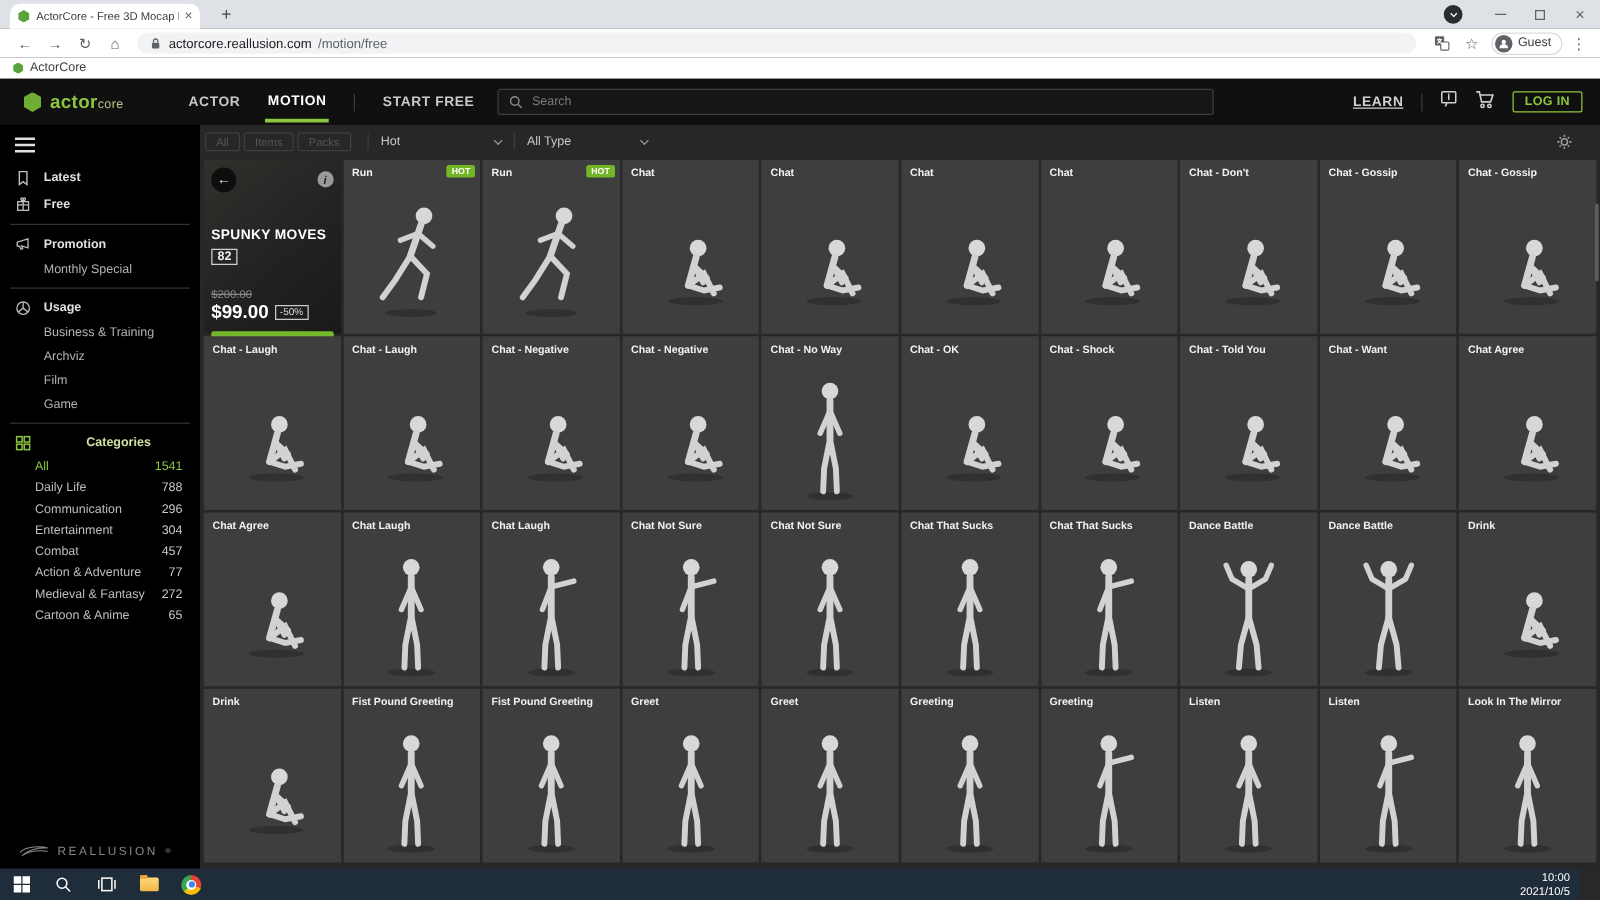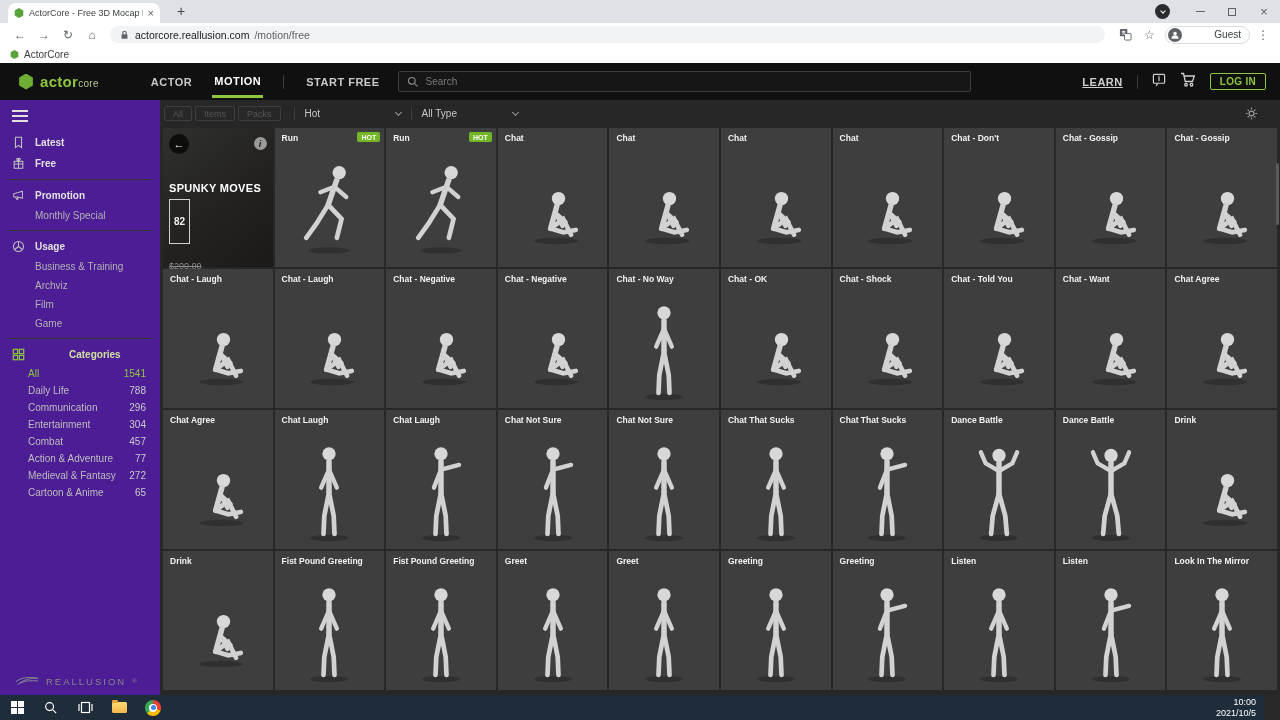--- a/index.html
+++ b/index.html
@@ -23,21 +23,21 @@
   .win-close-x { font-size:13px; color:#5f6368; line-height:1; }
 
   .addressbar { position:absolute; left:0; top:23px; width:1280px; height:23px; background:#fff; display:flex; align-items:center; padding:0 8px; }
   .nav-ico { width:24px; text-align:center; font-size:12px; color:#5f6368; }
   .urlpill { flex:1; height:17px; background:#f1f3f4; border-radius:9px; margin:0 8px 0 6px; display:flex; align-items:center; padding:0 9px; gap:5px; }
   .url-domain { font-size:10.5px; color:#202124; }
   .url-path { font-size:10.5px; color:#5f6368; }
   .bar-ico { width:24px; display:flex; align-items:center; justify-content:center; font-size:12px; color:#5f6368; }
   .guest-pill { height:18px; border:1px solid #dadce0; border-radius:10px; display:flex; align-items:center; padding:1px 8px 1px 2px; gap:4px; margin:0 4px; }
   .guest-av { width:14px; height:14px; border-radius:50%; background:#5f6368; display:flex; align-items:center; justify-content:center; }
-  .guest-name { font-size:10px; color:#3c4043;margin-left:28px; }
+  .guest-name { font-size:10px; color:#3c4043; }
   .dots { font-size:12px; color:#5f6368; width:18px; text-align:center; }
 
   .bookmarksbar { position:absolute; left:0; top:46px; width:1280px; height:17px; background:#fff; display:flex; align-items:center; padding-left:10px; gap:5px; }
   .bm-label { font-size:10px; color:#3c4043; }
 
   
   .site { position:absolute; left:0; top:63px; width:1280px; height:632px; background:#272727; overflow:hidden; }
   .site-header { position:absolute; left:0; top:0; width:100%; height:37px; background:#101010; display:flex; align-items:center; }
   .logo { display:flex; align-items:center; gap:6px; margin-left:18px; }
   .logo-cube { width:16px; height:16px; background:#6fae34; clip-path:polygon(50% 0,93% 25%,93% 75%,50% 100%,7% 75%,7% 25%); }
@@ -49,21 +49,21 @@
   .nav-item.active::after { content:''; position:absolute; left:-2px; right:-2px; bottom:-9px; height:2.5px; background:#8dc63f; }
   .vdiv { width:1px; height:14px; background:#3a3a3a; }
   .searchbox { margin-left:18px; width:573px; height:21px; background:#161616; border:1px solid #3c3c3c; border-radius:2px; display:flex; align-items:center; padding:0 8px; gap:7px; }
   .searchbox input { flex:1; background:transparent; border:none; outline:none; font-size:10px; color:#ccc; font-family:"Liberation Sans", sans-serif; }
   .searchbox input::placeholder { color:#7a7a7a; }
   .header-right { margin-left:auto; margin-right:14px; display:flex; align-items:center; gap:14px; }
   .learn { font-size:11px; font-weight:bold; color:#d0d0d0; letter-spacing:.5px;text-decoration:underline; }
   .login-btn { border:1px solid #8dc63f; color:#8dc63f; font-size:10px; font-weight:bold; padding:2px 9px; border-radius:2px; letter-spacing:.3px; }
 
   
-  .sidebar { position:absolute; left:0; top:37px; width:160px; height:595px; background:#4c1d95; }
+  .sidebar { position:absolute; left:0; top:37px; width:160px; height:595px; background:#000000; }
   .hamburger { margin:10px 0 10px 12px; width:16px; }
   .hamburger div { height:2px; background:#e0e0e0; margin-bottom:3px; }
   .side-row { display:flex; align-items:center; gap:10px; padding:4px 8px 4px 12px; font-size:10px; font-weight:bold; color:#e0e0e0; }
   .side-row svg { flex:0 0 auto; }
   .side-sub { padding:4px 8px 4px 35px; font-size:10px; color:#b2b2b2; }
   .side-div { border-top:1px solid #333; margin:5px 8px; }
   .cat-head { color:#cfe0a2;gap:44px; }
   .cat-row { display:flex; padding:3px 14px 3px 28px; font-size:10px; color:#bdbdbd; }
   .cat-count { margin-left:auto; color:#cacaca; }
   .cat-row.active .cat-label, .cat-row.active .cat-count { color:#8dc63f; }
@@ -86,21 +86,21 @@
   .card-label { position:absolute; top:5px; left:7px; font-size:8.5px; font-weight:bold; color:#f2f2f2; z-index:2; white-space:nowrap; }
   .hot-badge { position:absolute; top:4px; right:4px; background:#72b626; color:#fff; font-size:7px; font-weight:bold; padding:1.5px 4px; border-radius:2px; z-index:2; }
   .figure { position:absolute; left:50%; bottom:4px; transform:translateX(-50%); width:86px; height:110px; }
 
   
   .product-panel { position:relative; background:linear-gradient(140deg,#30302d 0%,#232221 55%,#1b1a19 100%); padding:6px 6px; }
   .pp-top { display:flex; justify-content:space-between; align-items:flex-start; }
   .pp-back { width:20px; height:20px; border-radius:50%; background:rgba(8,8,8,.85); color:#eee; display:flex; align-items:center; justify-content:center; font-size:11px; }
   .pp-info { width:13px; height:13px; border-radius:50%; background:#9a9a9a; color:#1d1d1d; font-size:9px; font-weight:bold; display:flex; align-items:center; justify-content:center; margin-top:3px; font-style:italic; }
   .pp-title { margin-top:28px; font-size:11px; font-weight:bold; color:#fff; letter-spacing:.3px; }
-  .pp-count { display:inline-block; margin-top:5px; border:1.5px solid #d0d0d0; color:#efefef; font-size:10px; font-weight:bold; padding:16px 4px; }
+  .pp-count { display:inline-block; margin-top:5px; border:1.5px solid #d0d0d0; color:#efefef; font-size:10px; font-weight:bold; padding:0 4px; }
   .pp-old { margin-top:17px; font-size:9px; color:#8a8a8a; text-decoration:line-through; }
   .pp-price-row { display:flex; align-items:center; gap:5px; margin-top:1px; }
   .pp-price { font-size:15px; font-weight:bold; color:#fff; }
   .pp-off { border:1px solid #c9c9c9; color:#ddd; font-size:8px; padding:.5px 3px; }
   .pp-cart { margin-top:7px; height:20px; background:#76b82d; border-radius:2px; color:#fff; font-weight:bold; font-size:9.5px; display:flex; align-items:center; justify-content:center; letter-spacing:.3px; }
 
   .scroll-thumb { position:absolute; right:1px; top:100px; width:3px; height:62px; background:#5c5c5c; border-radius:2px; }
 
   
   .taskbar { position:absolute; left:0; top:695px; width:1264px; height:25px; background:#1f2c3a; display:flex; align-items:center; }

